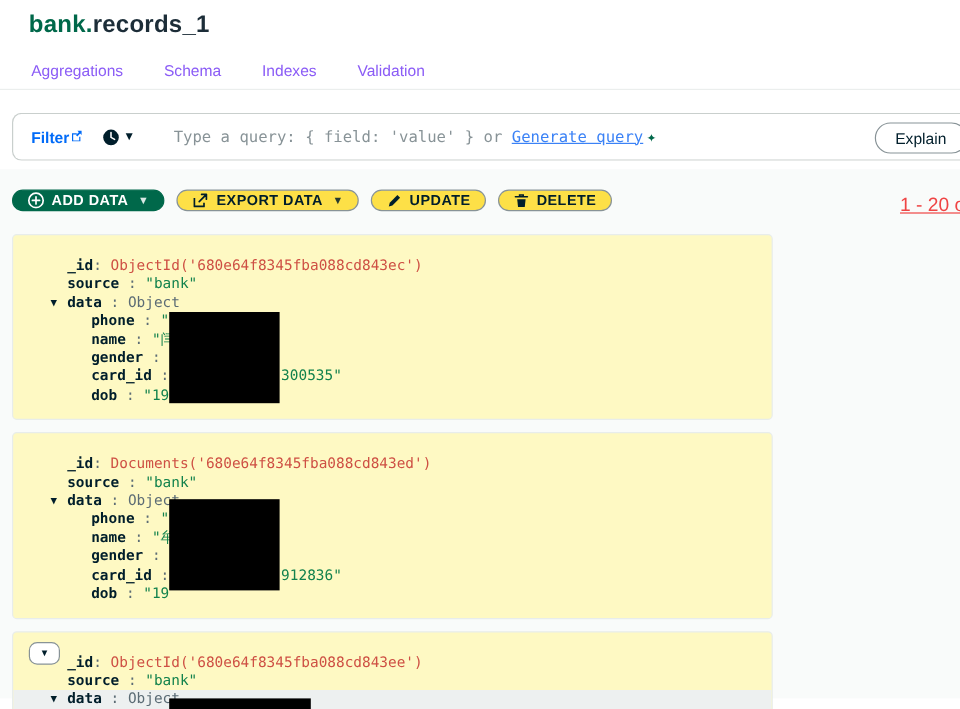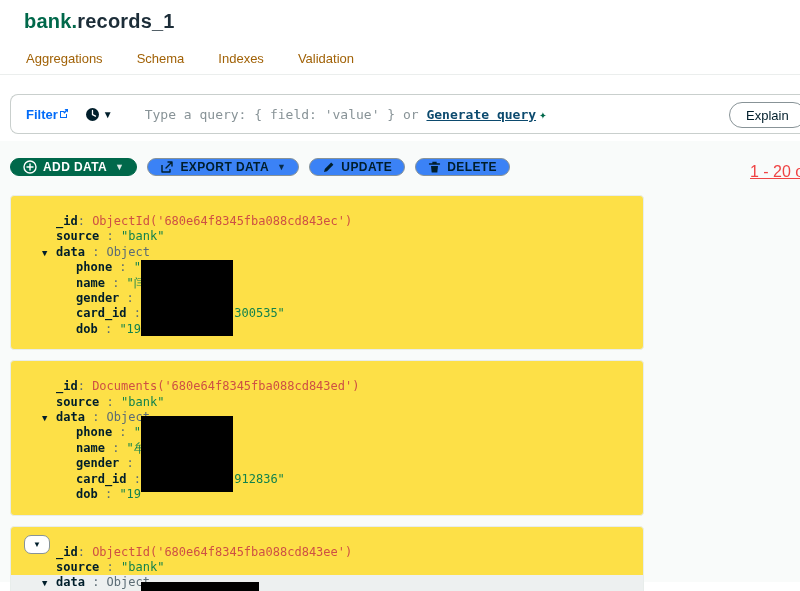--- a/index.html
+++ b/index.html
@@ -7,60 +7,60 @@
     font-family:"Liberation Sans", sans-serif; color:#001E2B; }
 
   
   .header { padding:10px 0 0 24px; }
   .ns-title { font-size:20px; font-weight:700; letter-spacing:.2px; }
   .ns-db { color:#00684A; }
   .ns-coll { color:#1C2D38; }
 
   
   .tabbar { display:flex; margin:18px 0 0 24px; }
-  .tab { margin-right:30px; font-size:13px; color:#a16207; cursor:pointer; padding:0 2px; }
+  .tab { margin-right:30px; font-size:13px; color:#8b5cf6; cursor:pointer; padding:0 2px; }
   .tab .tab-label { display:block; padding-bottom:8px; }
   .tab.active { color:#00684A; font-weight:700; }
   .tab .tab-underline { display:none; height:3px; border-radius:3px; background:#00684A; }
   .tab.active .tab-underline { display:block; }
   .tab-divider { height:1px; background:#EBEEED; width:100%; }
 
   
   .query-section { background:#fff; padding:19px 0 7px 10px; }
   .query-bar { position:relative; height:40px; width:800px; border:1px solid #C9CFCD;
     border-radius:8px 0 0 8px; border-right:none; background:#fff;
     display:flex; align-items:center; padding-left:15px; }
   .filter-link { color:#016BF8; font-size:13px; font-weight:600; display:flex; align-items:center; gap:1px; cursor:pointer; }
   .filter-link svg { margin-top:-2px; }
   .history-btn { display:flex; align-items:center; gap:3px; margin-left:16px; cursor:pointer; }
   .history-caret { font-size:10px; color:#001E2B; }
   .query-placeholder { margin-left:32px; font-family:"DejaVu Sans Mono", monospace;
     font-size:13px; color:#889397; white-space:nowrap; }
-  .genquery { color:#0c4a6e; font-weight:700; text-decoration:underline; cursor:pointer; }
+  .genquery { color:#3b82f6; font-weight:400; text-decoration:underline; cursor:pointer; }
   .sparkle { color:#00684A; font-style:normal; font-size:13px; margin-left:3px; }
   .explain-btn { position:absolute; left:718px; top:7px; height:26px; padding:0 16px;
     border:1px solid #889397; border-radius:13px; background:#fff; font-size:13px;
     color:#001E2B; font-family:"Liberation Sans",sans-serif; cursor:pointer; }
 
   
   .lower { background:#F9FBFA; padding-top:17px; height:441px; }
 
   
   .toolbar { position:relative; display:flex; gap:10px; margin-left:10px; height:26px; }
   .pill { display:flex; align-items:center; gap:6px; height:18px; padding:0 12px;
     border-radius:13px; font-size:12px; font-weight:700; letter-spacing:.4px; cursor:pointer;
     font-family:"Liberation Sans",sans-serif; }
   .pill.green { background:#00684A; color:#fff; border:1px solid #00684A; }
-  .pill.white { background:#3b82f6; color:#001E2B; border:1px solid #889397; }
+  .pill.white { background:#fde047; color:#001E2B; border:1px solid #889397; }
   .pill .caret { font-size:9px; margin-left:2px; color:inherit; opacity:.85; }
   .results-count { position:absolute; left:740px; top:5px; font-size:16px; color:#ef4444; white-space:nowrap;text-decoration:underline; }
 
   
   .doc-list { margin:11px 10px 0 10px; }
-  .doc-card { position:relative; background:#fde047; border:1px solid #E8EDEB; border-radius:4px;
+  .doc-card { position:relative; background:#fef9c3; border:1px solid #E8EDEB; border-radius:4px;
     width:634px; padding:18px 0 12px 0; margin-bottom:10px; overflow:hidden; }
   .doc-row { position:relative; font-family:"DejaVu Sans Mono", monospace; font-size:12px;
     line-height:15.4px; white-space:nowrap; }
   .doc-row.hovered { background:#EDF0F0; }
   .ind1 { padding-left:45px; }
   .ind2 { padding-left:65px; }
   .row-caret { position:absolute; left:31px; top:1px; font-size:9px; color:#001E2B; cursor:pointer; }
   .k { color:#001E2B; font-weight:700; }
   .k.idkey { font-weight:700; }
   .sep { color:#5C6C75; }

